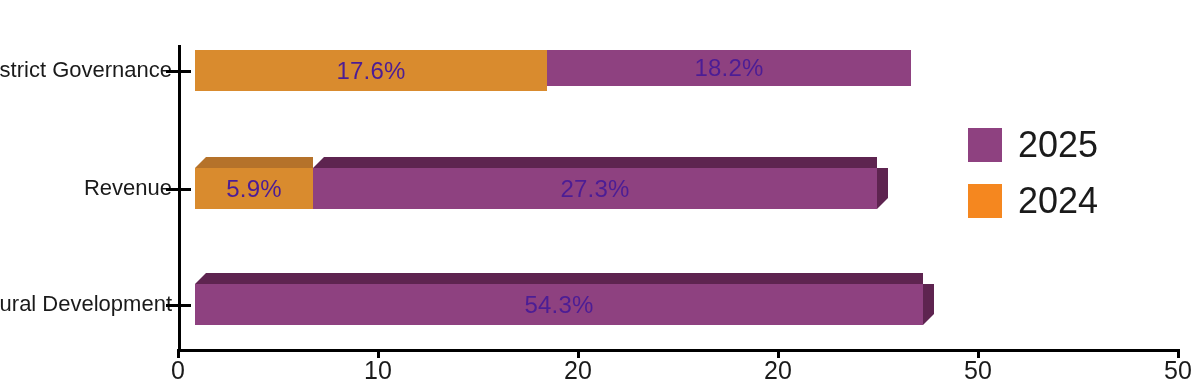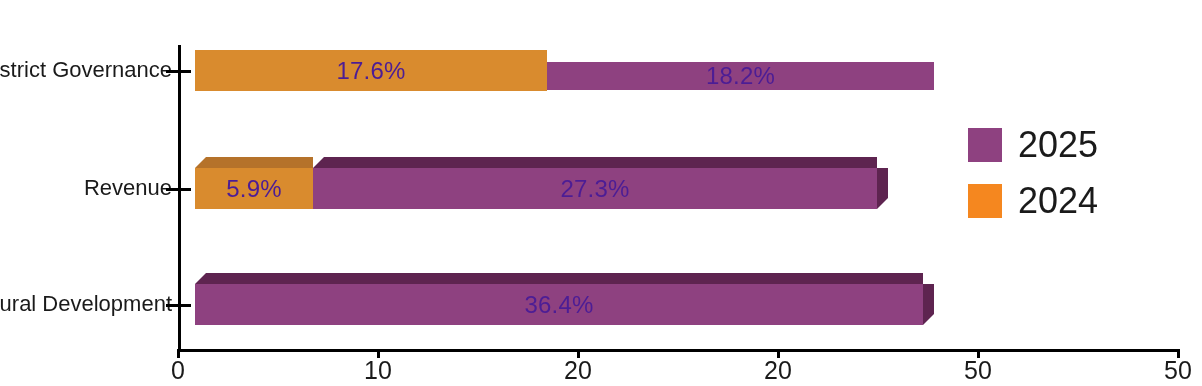--- a/index.html
+++ b/index.html
@@ -66,40 +66,40 @@
       <div class="cat-tick" style="top: 187.5px;"></div>
       <div class="cat-label" style="top: 290.5px;">Rural Development</div>
       <div class="cat-tick" style="top: 303.5px;"></div>
     </div>
 
   <div id="bars">
       <div class="bar-seg" style="left: 195px; top: 50px; width: 352px; height: 41px; z-index: 10;">
         <div class="bar-front" style="background: rgb(217, 139, 46);"></div>
         <div class="bar-label">17.6%</div>
       </div>
-      <div class="bar-seg" style="left: 547px; top: 62px; width: 364px; height: 28px; z-index: 9; padding-left: 23px;">
+      <div class="bar-seg" style="left: 547px; top: 50px; width: 364px; height: 36px; z-index: 9;">
         <div class="bar-front" style="background: rgb(142, 65, 128);"></div>
         <div class="bar-label">18.2%</div>
       </div>
       <div class="bar-seg" style="left: 195px; top: 168px; width: 118px; height: 41px; z-index: 10;">
         <div class="bar-top" style="background: rgb(181, 114, 42); clip-path: polygon(11px 0px, 100% 0px, calc(100% + 0px) 100%, 0px 100%);"></div>
         <div class="bar-front" style="background: rgb(217, 139, 46);"></div>
         <div class="bar-label">5.9%</div>
       </div>
       <div class="bar-seg" style="left: 313px; top: 168px; width: 564px; height: 41px; z-index: 9;">
         <div class="bar-top" style="background: rgb(94, 36, 80); clip-path: polygon(11px 0px, 100% 0px, calc(100% + 0px) 100%, 0px 100%);"></div>
         <div class="bar-side" style="background: rgb(94, 36, 80); clip-path: polygon(0px 0px, 100% -100%, 100% calc(100% - 11px), 0px 100%);"></div>
         <div class="bar-front" style="background: rgb(142, 65, 128);"></div>
         <div class="bar-label">27.3%</div>
       </div>
       <div class="bar-seg" style="left: 195px; top: 284px; width: 728px; height: 41px; z-index: 10;">
         <div class="bar-top" style="background: rgb(94, 36, 80); clip-path: polygon(11px 0px, 100% 0px, calc(100% + 0px) 100%, 0px 100%);"></div>
         <div class="bar-side" style="background: rgb(94, 36, 80); clip-path: polygon(0px 0px, 100% -100%, 100% calc(100% - 11px), 0px 100%);"></div>
         <div class="bar-front" style="background: rgb(142, 65, 128);"></div>
-        <div class="bar-label">36.4%</div>
+        <div class="bar-label">54.3%</div>
       </div>
     </div>
 
   <div class="legend" id="legend">
       <div class="legend-row">
         <div class="legend-swatch" style="background: rgb(142, 65, 128);"></div>
         <div class="legend-text">2025</div>
       </div>
       <div class="legend-row">
         <div class="legend-swatch" style="background: rgb(245, 135, 31);"></div>

